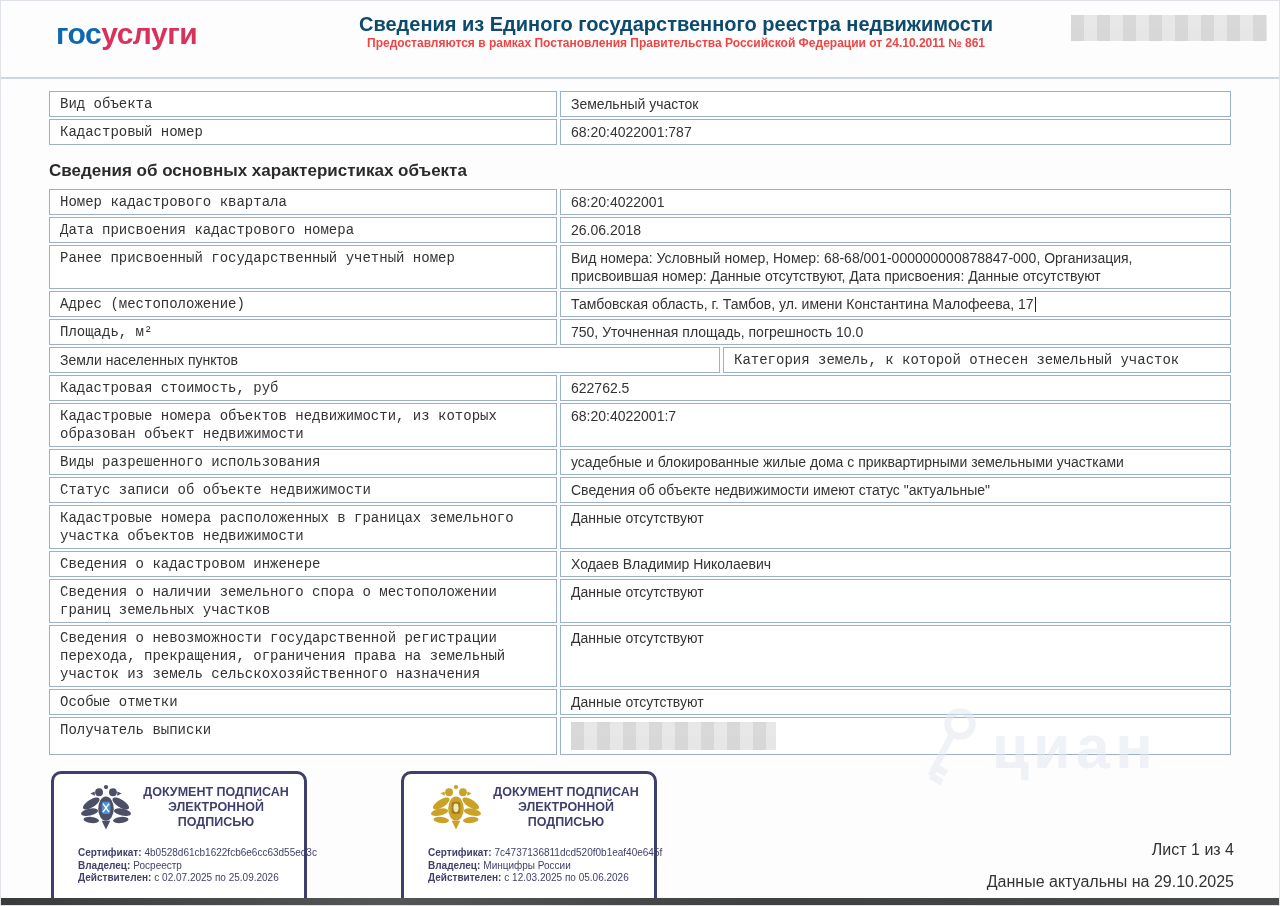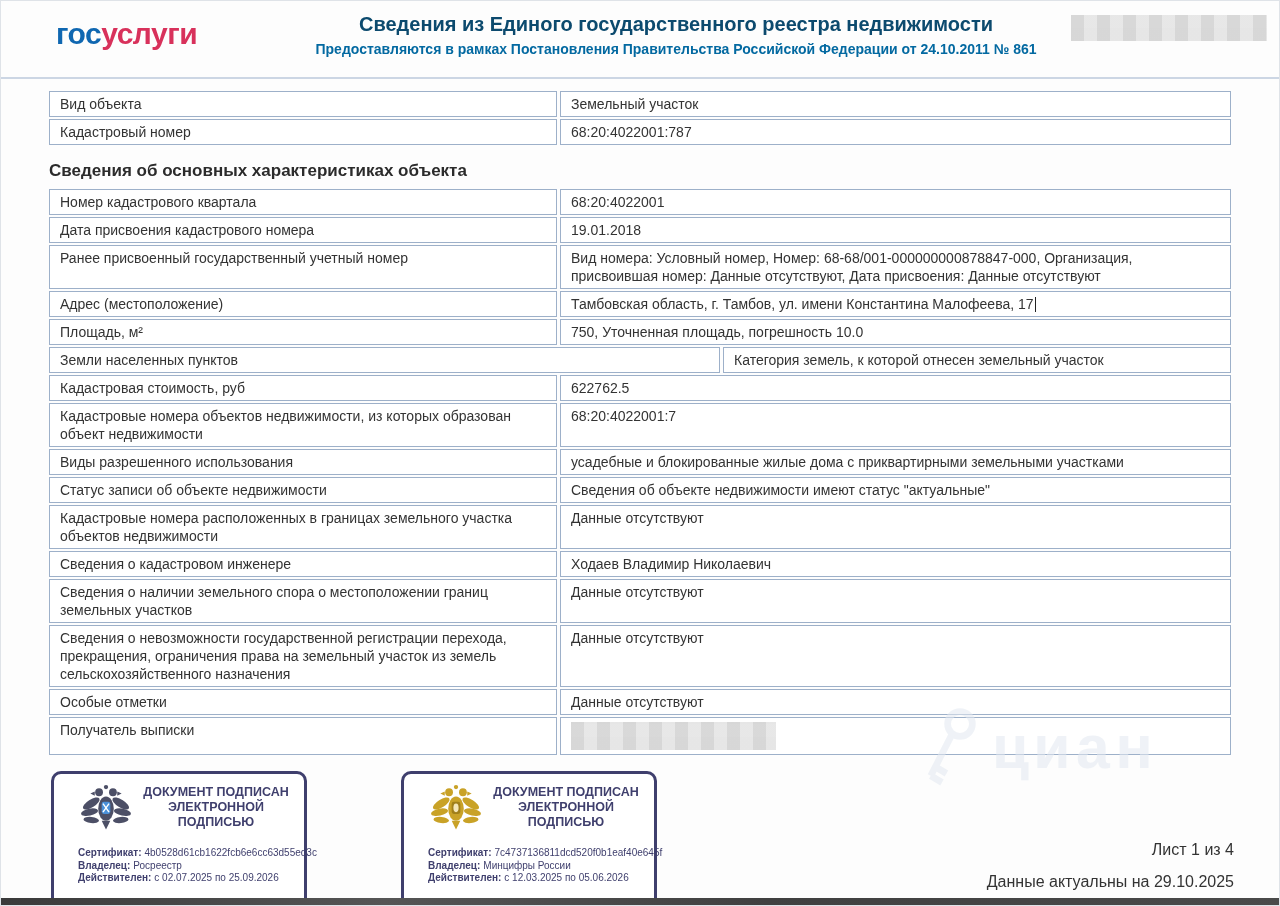--- a/index.html
+++ b/index.html
@@ -10,21 +10,21 @@
     background:#fdfdfd; border:1px solid #dfe3e8; overflow:hidden;
   }
 
   
   .header { display:flex; align-items:flex-start; padding:10px 12px 6px 55px; height:76px; }
   .logo { font-size:30px; font-weight:bold; letter-spacing:-0.5px; margin-top:6px; width:225px; flex:none; }
   .logo .blue { color:#0f67b1; }
   .logo .red  { color:#d8315b; }
   .header-center { flex:1; text-align:center; padding-top:2px; }
   .page-title { font-size:20px; font-weight:bold; color:#0c4a6e; }
-  .page-subtitle { font-size:14px; font-weight:bold; color:#0369a1; margin-top:5px; }
+  .page-subtitle { font-size:12px; font-weight:bold; color:#ef4444; }
   .redacted {
     background:
       repeating-linear-gradient(90deg,#d8d8d8 0 14px,#e4e4e4 14px 28px,#dcdcdc 28px 42px,#e8e8e8 42px 56px),
       #e0e0e0;
     opacity:.8;
   }
   .redacted.mosaic2 {
     background:
       repeating-linear-gradient(90deg,rgba(205,205,205,.9) 0 13px,rgba(226,226,226,.9) 13px 26px),
       repeating-linear-gradient(0deg,#d9d9d9 0 13px,#e7e7e7 13px 26px);
@@ -33,21 +33,21 @@
   .header-divider { height:2px; background:#ccd6e4; width:100%; }
 
   
   .content { padding:12px 48px 0 48px; }
   .tbl { display:flex; flex-direction:column; gap:2px; }
   .trow { display:flex; gap:3px; }
   .cell {
     border:1px solid #9db0c9; background:#fff; padding:3px 10px;
     font-size:14px; line-height:18px; color:#333;
   }
-  .cell.lbl { width:508px; flex:none; }
+  .cell.lbl { width:508px; flex:none;font-family:Liberation Mono, monospace; }
   .cell.val { flex:1; }
   .section-title { font-size:17px; font-weight:bold; color:#2b2b2b; margin:16px 0 8px 0; }
   .caret { display:inline-block; width:1.5px; height:15px; background:#222; vertical-align:text-bottom; margin-left:1px; }
   .recipient-redacted { width:205px; height:28px; margin:1px 0; }
 
   
   .watermark {
     position:absolute; left:915px; top:705px; display:flex; align-items:center;
     color:#dbe2ec; opacity:.55; pointer-events:none;
   }
@@ -105,21 +105,21 @@
 
     <div class="section-title">Сведения об основных характеристиках объекта</div>
 
     <div class="tbl">
       <div class="trow">
         <div class="cell lbl">Номер кадастрового квартала</div>
         <div class="cell val">68:20:4022001</div>
       </div>
       <div class="trow">
         <div class="cell lbl">Дата присвоения кадастрового номера</div>
-        <div class="cell val">19.01.2018</div>
+        <div class="cell val">26.06.2018</div>
       </div>
       <div class="trow">
         <div class="cell lbl">Ранее присвоенный государственный учетный номер</div>
         <div class="cell val">Вид номера: Условный номер, Номер: 68-68/001-000000000878847-000, Организация, присвоившая номер: Данные отсутствуют, Дата присвоения: Данные отсутствуют</div>
       </div>
       <div class="trow">
         <div class="cell lbl">Адрес (местоположение)</div>
         <div class="cell val"><span>Тамбовская область, г. Тамбов, ул. имени Константина Малофеева, 17</span><span class="caret"></span></div>
       </div>
       <div class="trow">

